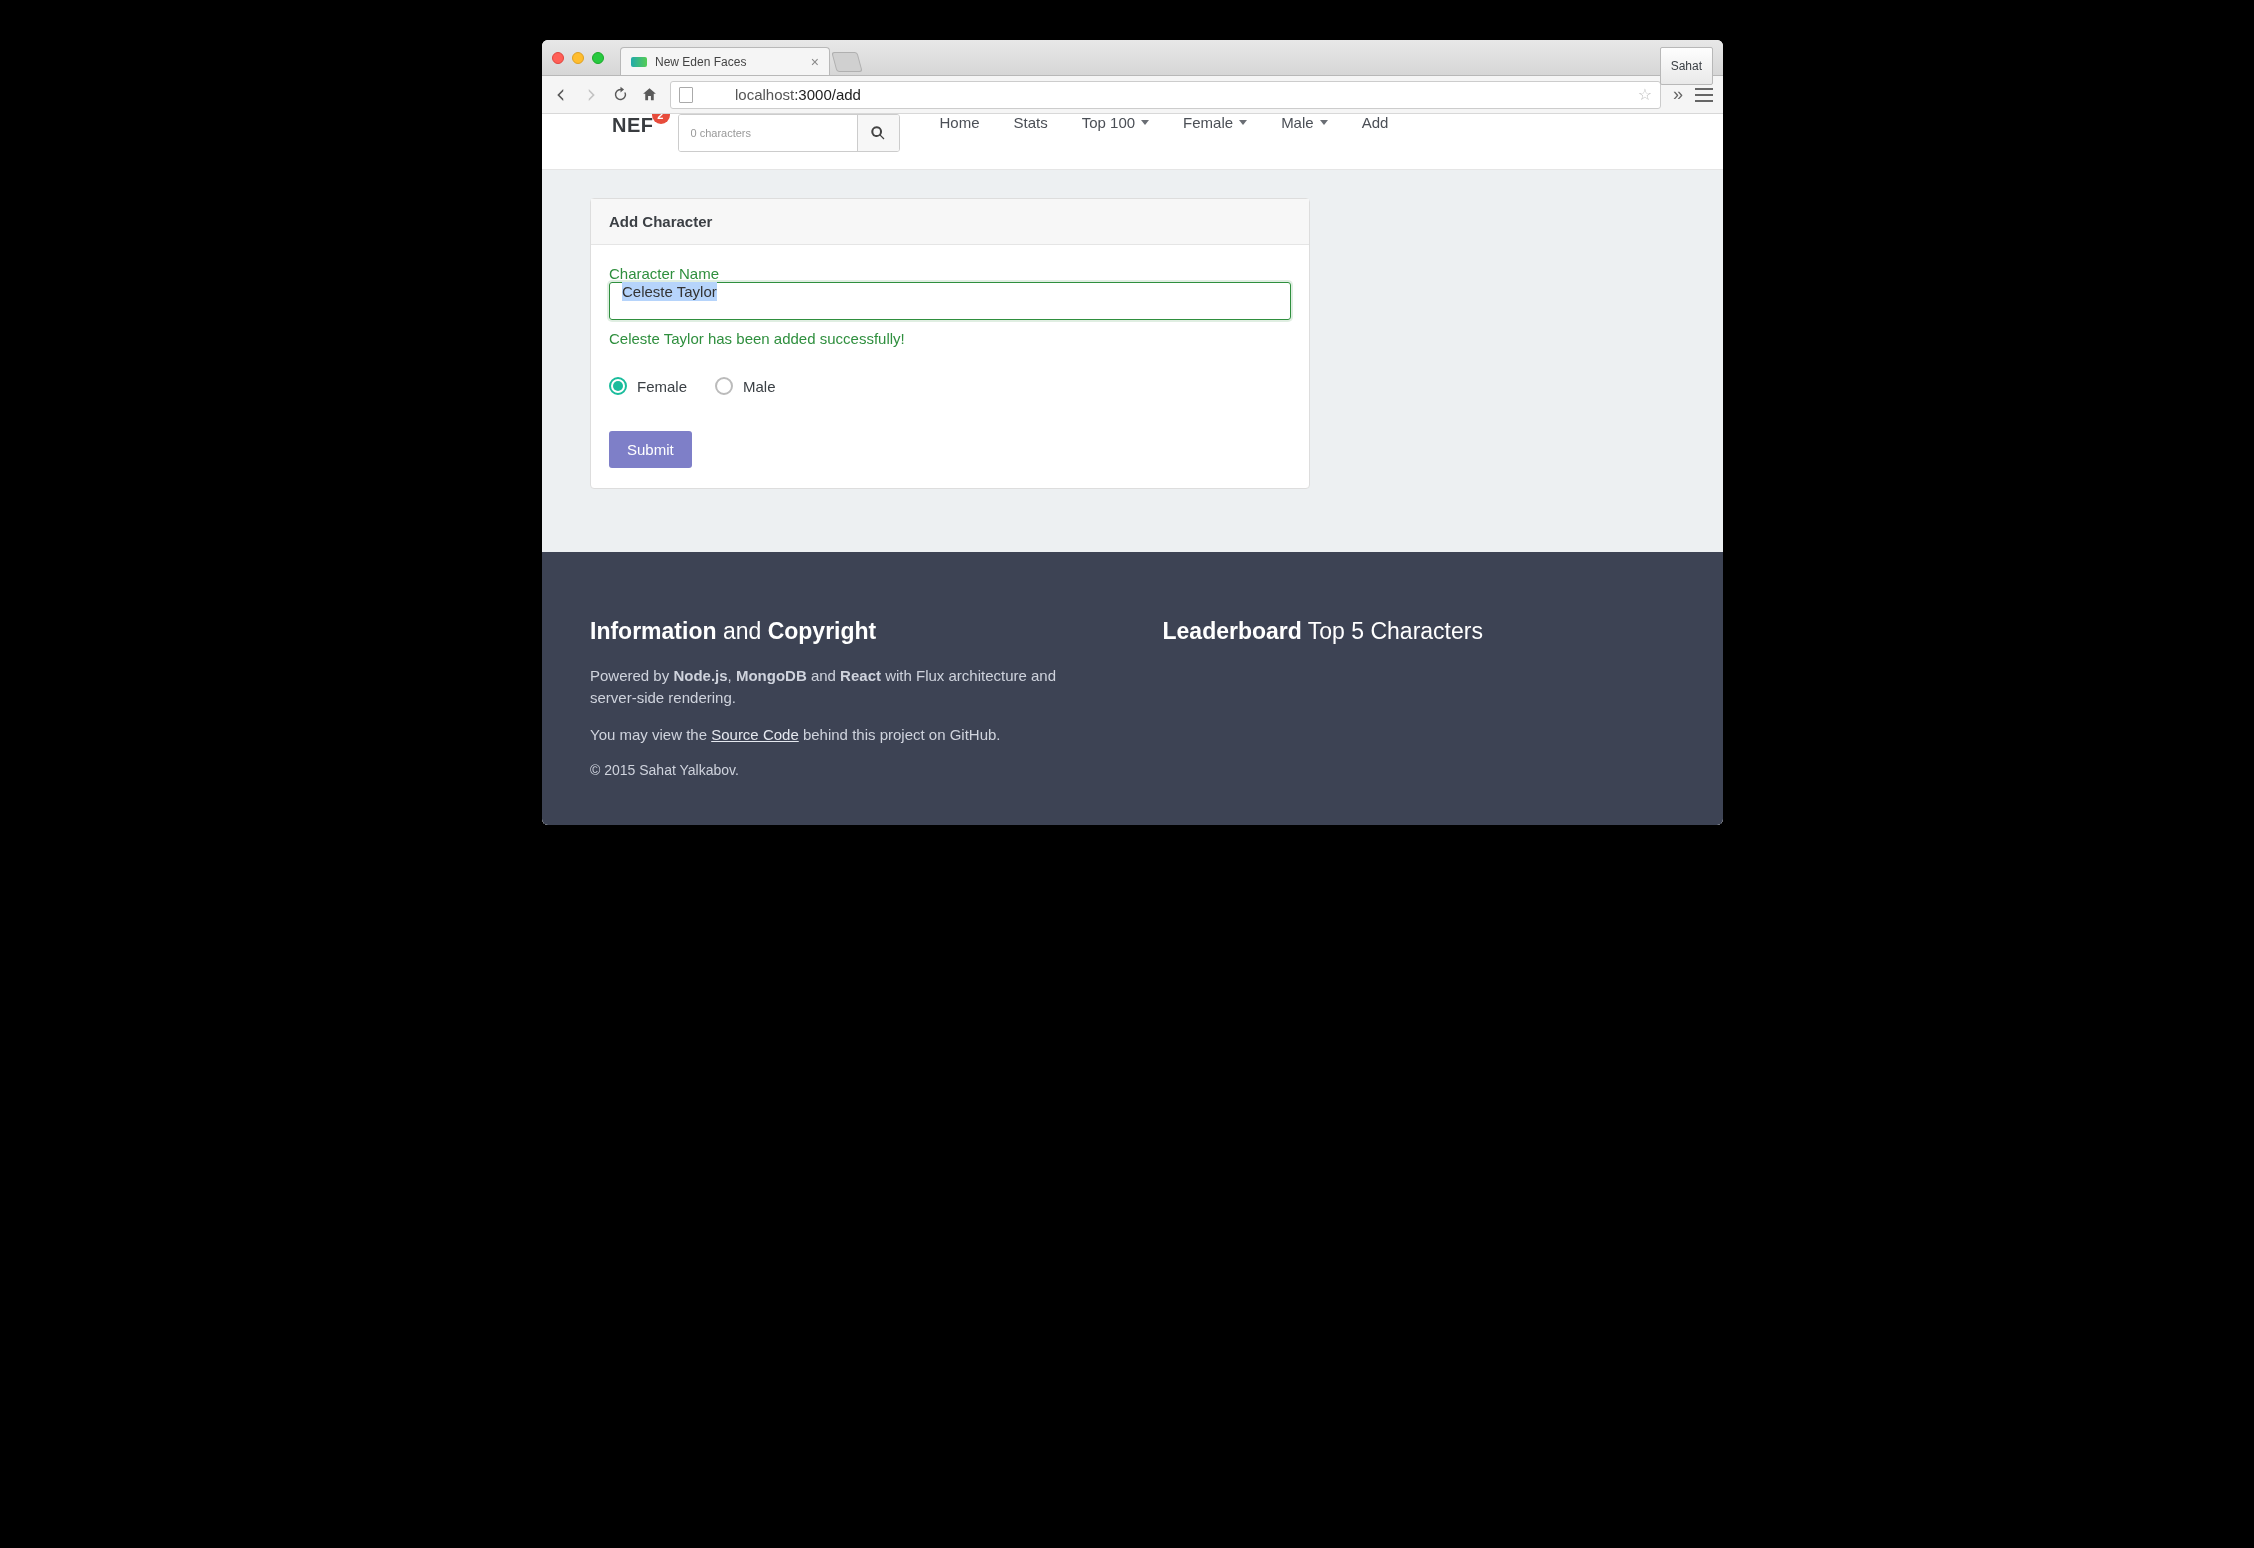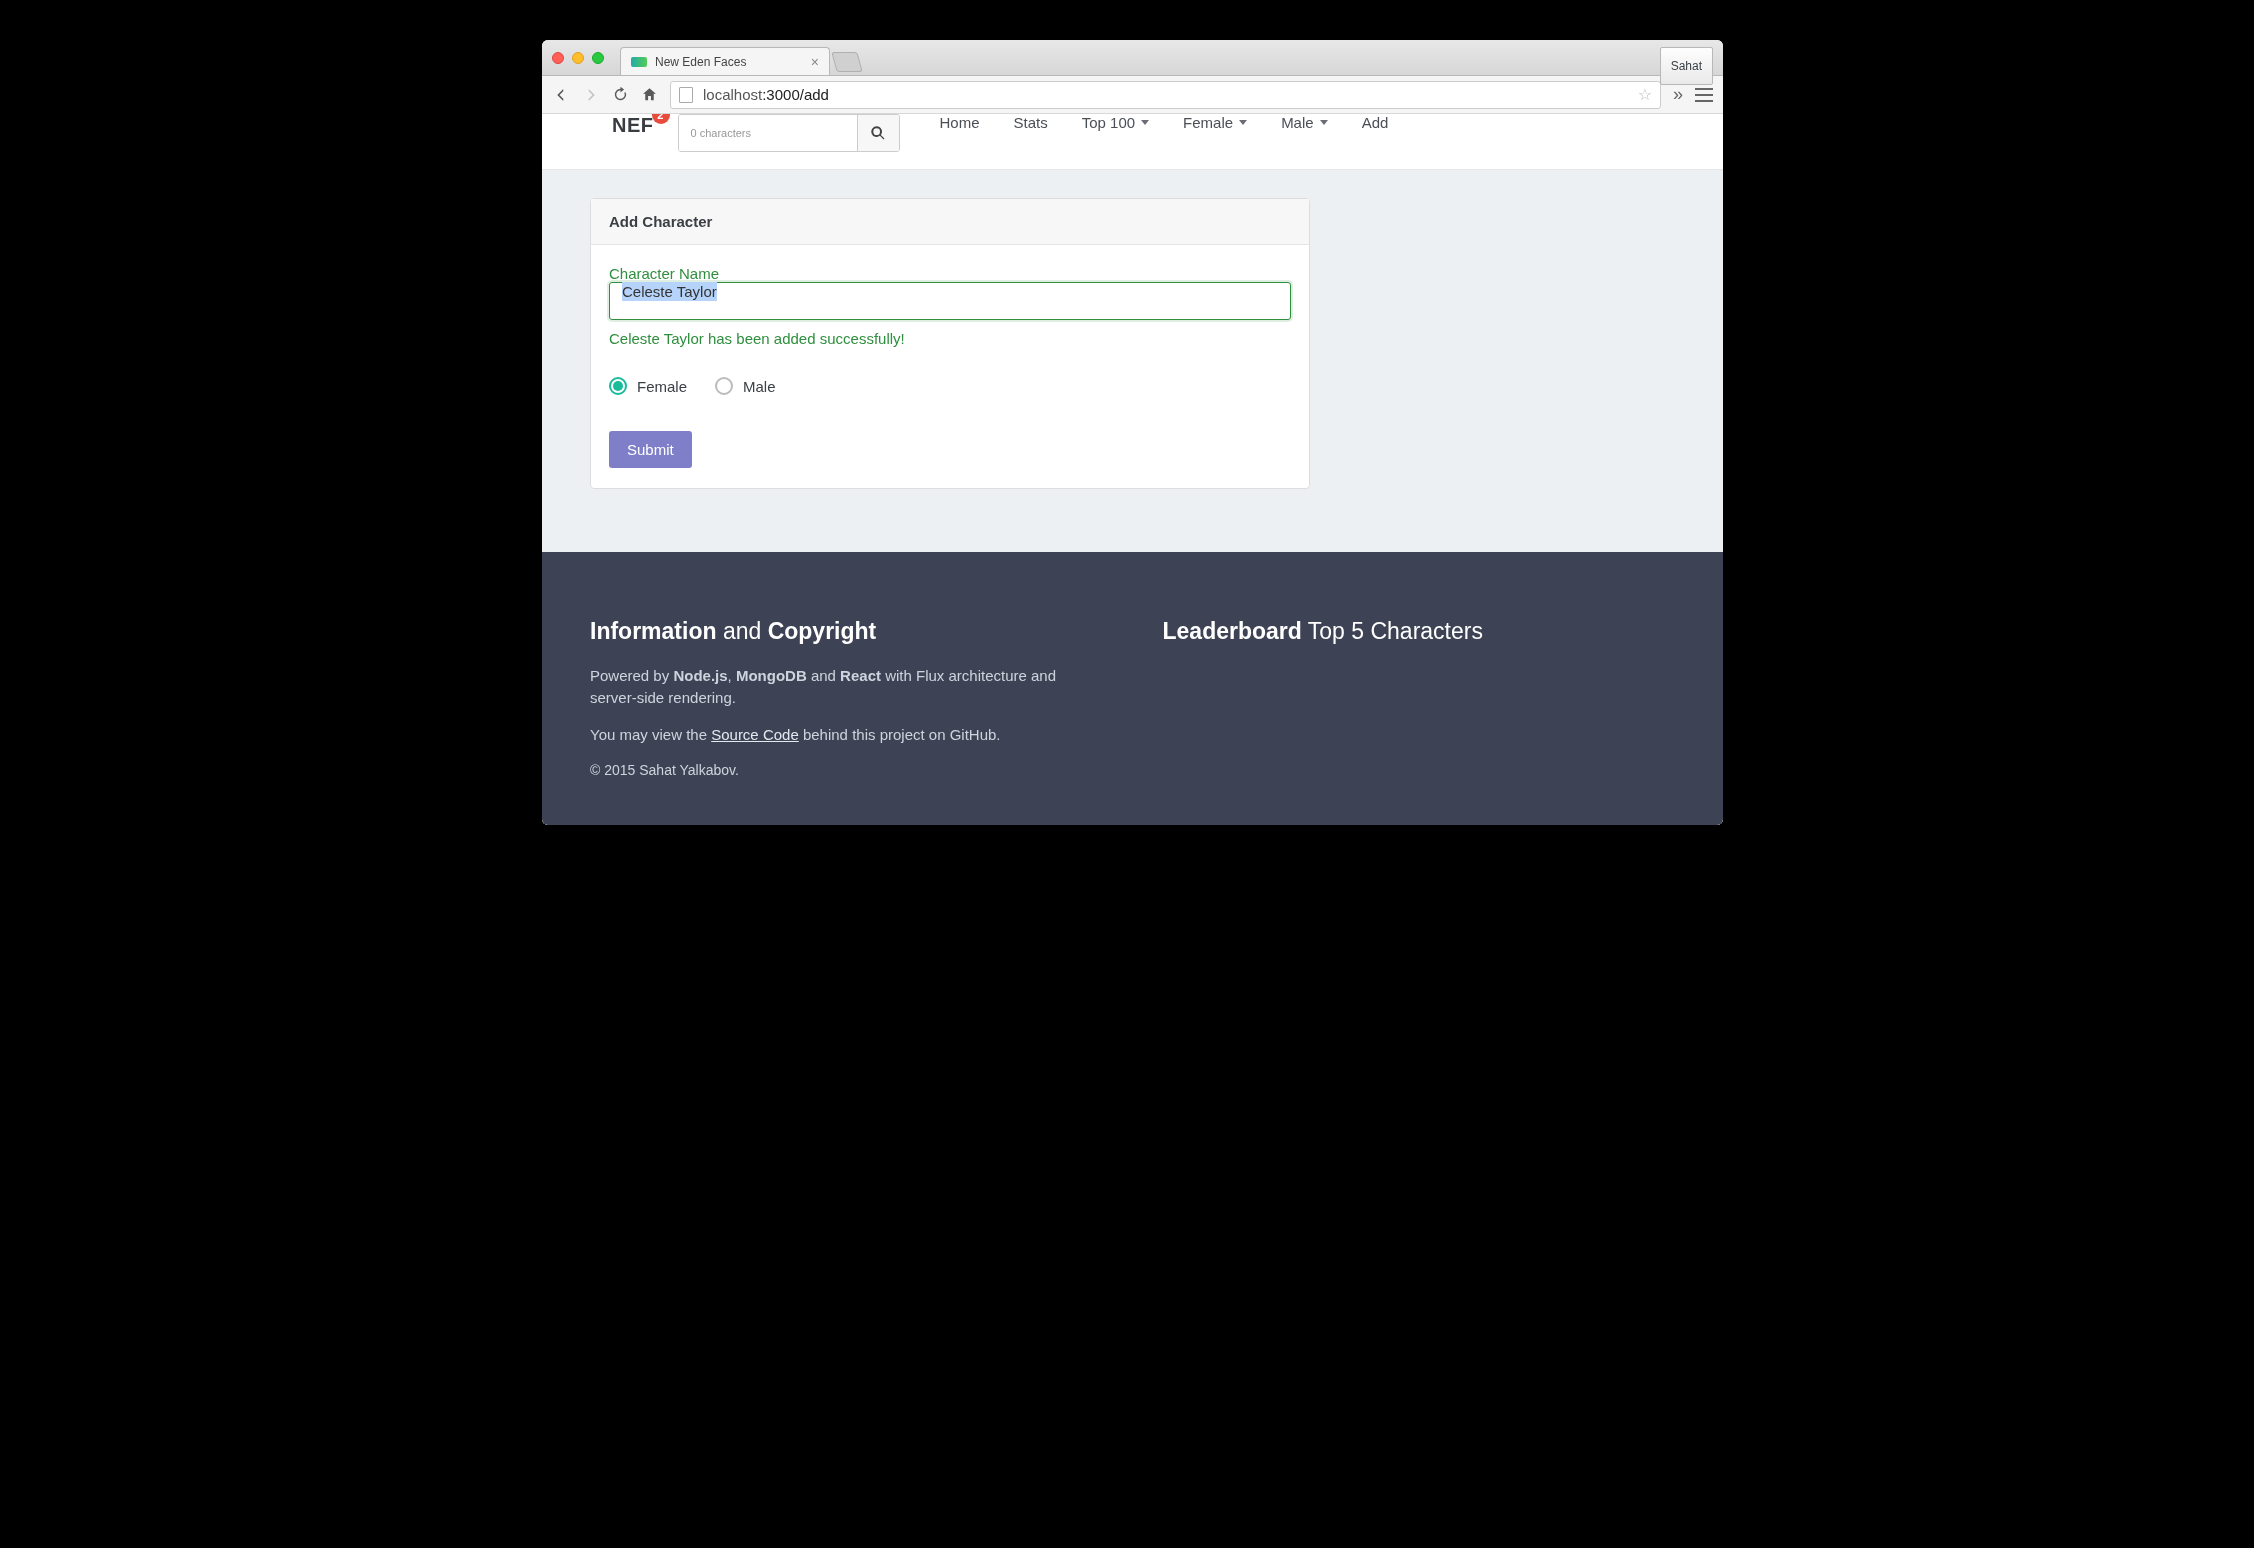--- a/index.html
+++ b/index.html
@@ -20,21 +20,21 @@
 .tab .title { flex: 1; white-space: nowrap; overflow: hidden; text-overflow: ellipsis; }
 .tab .close { color: #888; font-size: 14px; }
 .new-tab { position: absolute; left: 292px; bottom: 3px; width: 26px; height: 20px; background: #d0d0d0; border: 1px solid #b0b0b0; border-radius: 3px; transform: skewX(15deg); }
 .profile-btn { position: absolute; right: 10px; top: 7px; height: 38px; padding: 0 10px; font-size: 12px; background: linear-gradient(#fefefe,#e9e9e9); border: 1px solid #b8b8b8; border-radius: 2px; display: flex; align-items: center; }
 
 .toolbar { height: 38px; background: #f5f5f5; border-bottom: 1px solid #d8d8d8; display: flex; align-items: center; padding: 0 10px; gap: 12px; }
 .toolbar .ico { color: #6a6a6a; font-size: 18px; }
 .toolbar .ico.disabled { color: #c2c2c2; }
 .omnibox { flex: 1; height: 28px; background: #fff; border: 1px solid #ccc; border-radius: 3px; display: flex; align-items: center; padding: 0 8px; font-size: 15px; color: #444; }
 .omnibox .pageicon { width: 14px; height: 16px; border: 1px solid #aaa; border-radius: 1px; margin-right: 10px; background: #fff; }
-.omnibox .host { color: #555; }
+.omnibox .host { color: #555; margin-left: 32px; }
 .omnibox .path { color: #222; text-align: center; }
 .omnibox .star { color: #bbb; font-size: 16px; margin-left: 8px; }
 .toolbar .overflow { color: #666; font-size: 18px; }
 .toolbar .menu { width: 18px; height: 14px; display: inline-block; position: relative; }
 .toolbar .menu::before, .toolbar .menu::after, .toolbar .menu span { content:""; position:absolute; left:0; right:0; height:2px; background:#666; }
 .toolbar .menu::before { top: 0; }
 .toolbar .menu span { top: 6px; }
 .toolbar .menu::after { top: 12px; }
 
 

